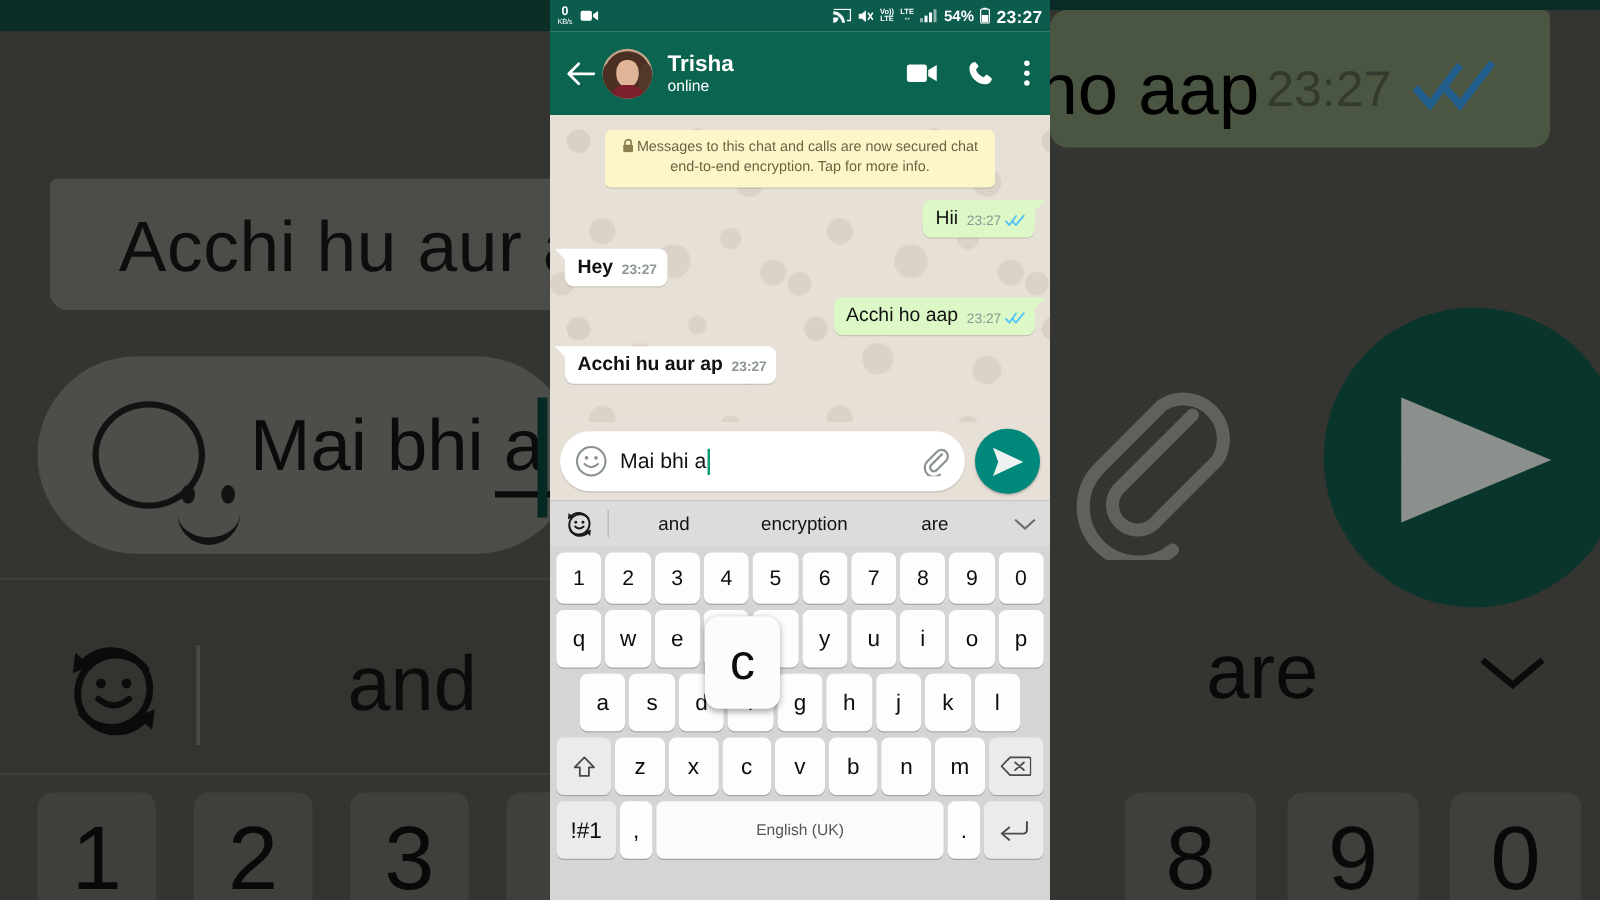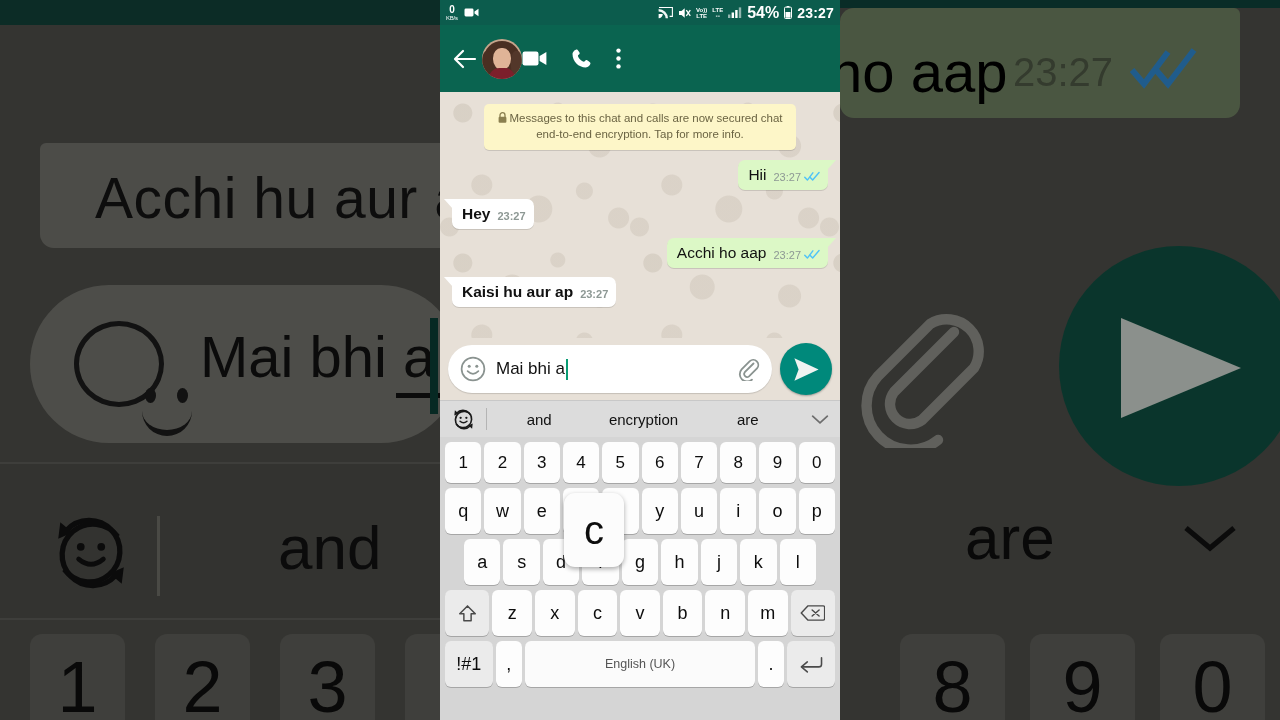--- a/index.html
+++ b/index.html
@@ -84,21 +84,21 @@
   .statusbar {
     height:25px; background:#0c5c4d; color:#fff;
     display:flex; align-items:center; padding:0 6px; font-size:11px;
   }
   .sb-left { display:flex; align-items:center; gap:6px; }
   .sb-speed { line-height:1; text-align:center; }
   .sb-speed .n { font-size:10px; font-weight:bold; display:block; }
   .sb-speed .u { font-size:6px; display:block; letter-spacing:-0.2px; }
   .sb-right { margin-left:auto; display:flex; align-items:center; gap:5px; }
   .sb-volte { font-size:6px; line-height:6px; text-align:center; font-weight:bold; }
-  .sb-batt { font-size:16px; font-weight:bold; }
+  .sb-batt { font-size:12px; font-weight:bold; }
   .sb-time { font-size:14px; font-weight:bold; letter-spacing:0.2px; }
 
   
   .chat-header {
     height:67px; background:#0a6450; display:flex; align-items:center; padding:0 12px; color:#fff;
   }
   .hdr-back { width:26px; height:26px; flex:0 0 auto; }
   .hdr-avatar {
     width:40px; height:40px; border-radius:50%; margin-left:4px; flex:0 0 auto;
     overflow:hidden; background:#c6a58c; position:relative;
@@ -354,20 +354,24 @@
       <svg class="hdr-back" viewBox="0 0 26 26">
         <path d="M23 13 H4 M11 5 L3 13 L11 21" fill="none" stroke="#fff" stroke-width="2.2" stroke-linecap="round" stroke-linejoin="round"></path>
       </svg>
       <div class="hdr-avatar">
         <div class="av-hair"></div>
         <div class="av-hair2"></div>
         <div class="av-hair3"></div>
         <div class="av-face"></div>
         <div class="av-body"></div>
       </div>
+      <div class="hdr-names">
+        <div class="hdr-title">Trisha</div>
+        <div class="hdr-sub">online</div>
+      </div>
       <div class="hdr-icons">
         <svg width="25" height="17" viewBox="0 0 25 17">
           <rect x="0.5" y="1.5" width="16" height="14" rx="2.2" fill="#fff"></rect>
           <path d="M17.6 6 L24.4 2 V15 L17.6 11 Z" fill="#fff"></path>
         </svg>
         <svg width="21" height="21" viewBox="0 0 22 22">
           <path d="M6.2 1.6 C4.2 1.6 1.6 4 1.6 6.6 c0 7.5 6.3 13.8 13.8 13.8 2.6 0 5-2.6 5-4.6 0-0.6-2.8-2.6-3.7-3.2-1-0.6-2 0.9-2.7 1.6-0.7 0.7-3.2-1-4.4-2.2-1.2-1.2-2.9-3.7-2.2-4.4C8.1 6.9 9.6 5.9 9 4.9 8.4 4 6.8 1.6 6.2 1.6 Z" fill="#fff"></path>
         </svg>
         <svg width="5" height="21" viewBox="0 0 5 21">
           <circle cx="2.5" cy="2.6" r="2.2" fill="#fff"></circle>
@@ -417,21 +421,21 @@
             <svg class="ticks" width="16" height="11" viewBox="0 0 17 11">
               <path d="M0.8 6.2 L3.6 9.3 L9.4 1.6" fill="none" stroke="#4fc3f7" stroke-width="1.5" stroke-linecap="round" stroke-linejoin="round"></path>
               <path d="M6.4 6.2 L9.2 9.3 L16 1.2" fill="none" stroke="#4fc3f7" stroke-width="1.5" stroke-linecap="round" stroke-linejoin="round"></path>
             </svg>
           </span>
         </div>
       </div>
 
       <div class="row in">
         <div class="bubble in">
-          <span class="b-text">Kaisi hu aur ap</span>
+          <span class="b-text">Acchi hu aur ap</span>
           <span class="b-meta">
             <span class="b-time">23:27</span>
           </span>
         </div>
       </div>
     </div>
 
     <div class="inputzone">
       <div class="inputzone-bgpat"></div>
       <div class="composer">

